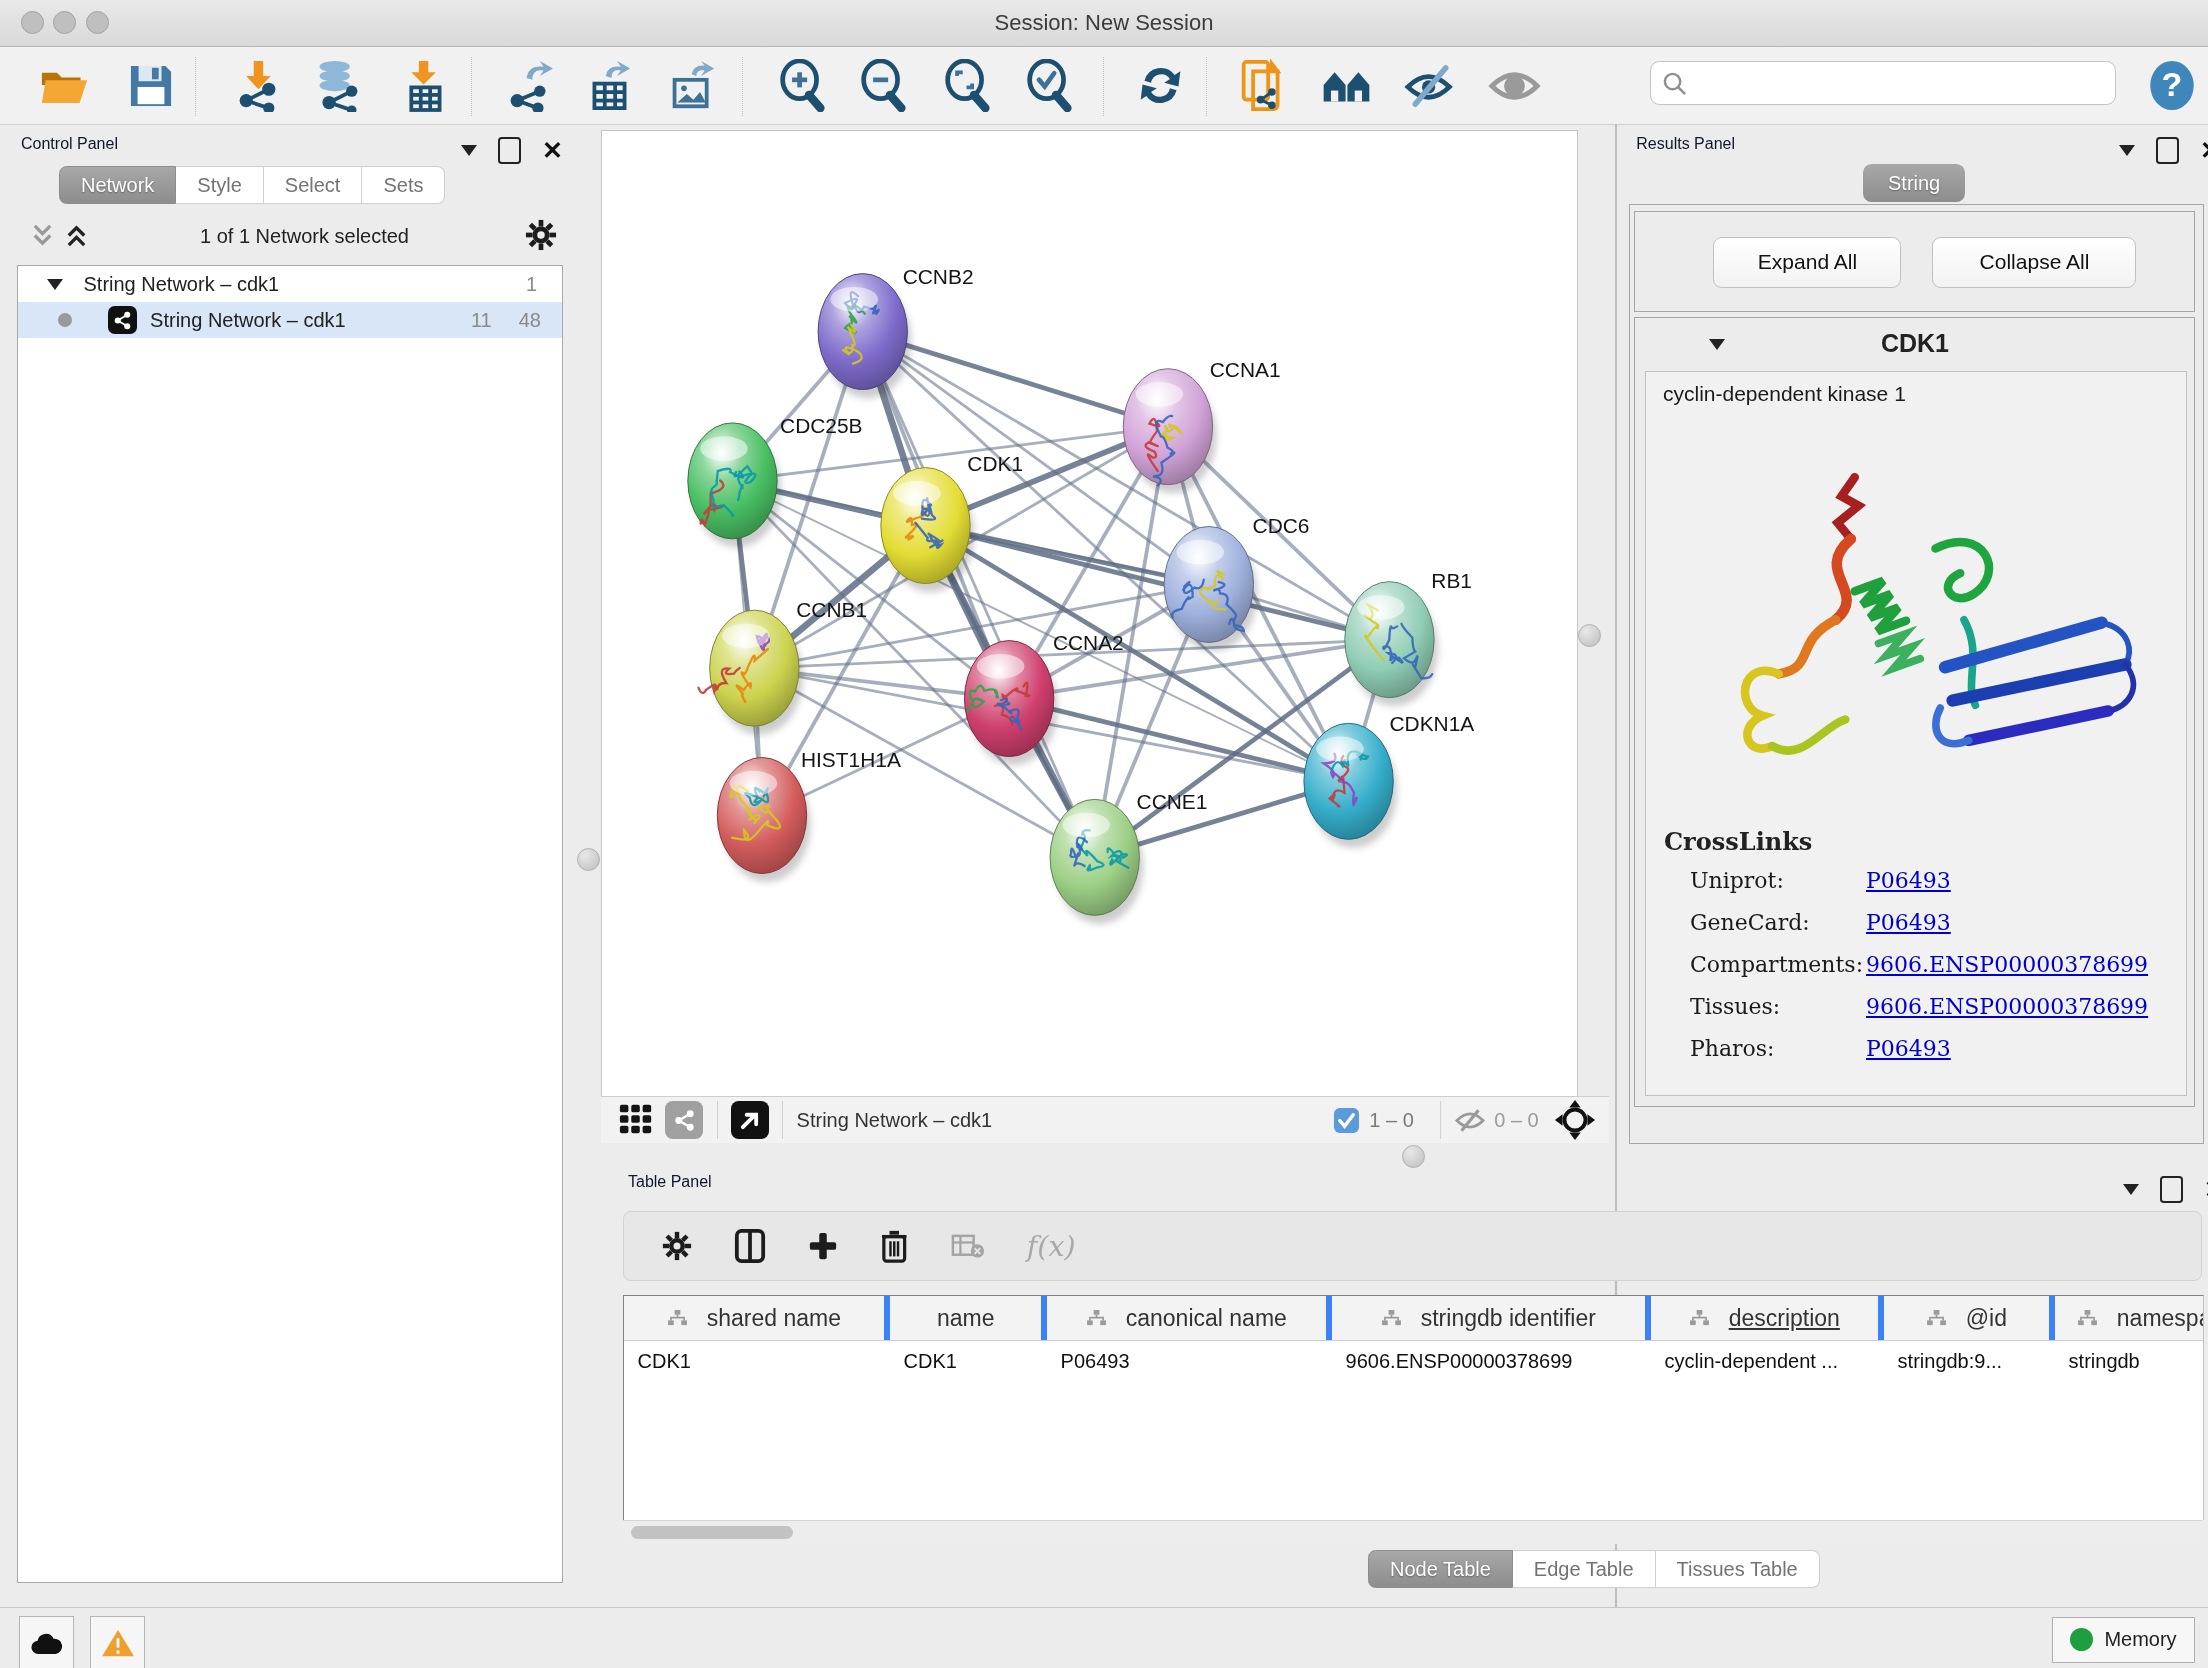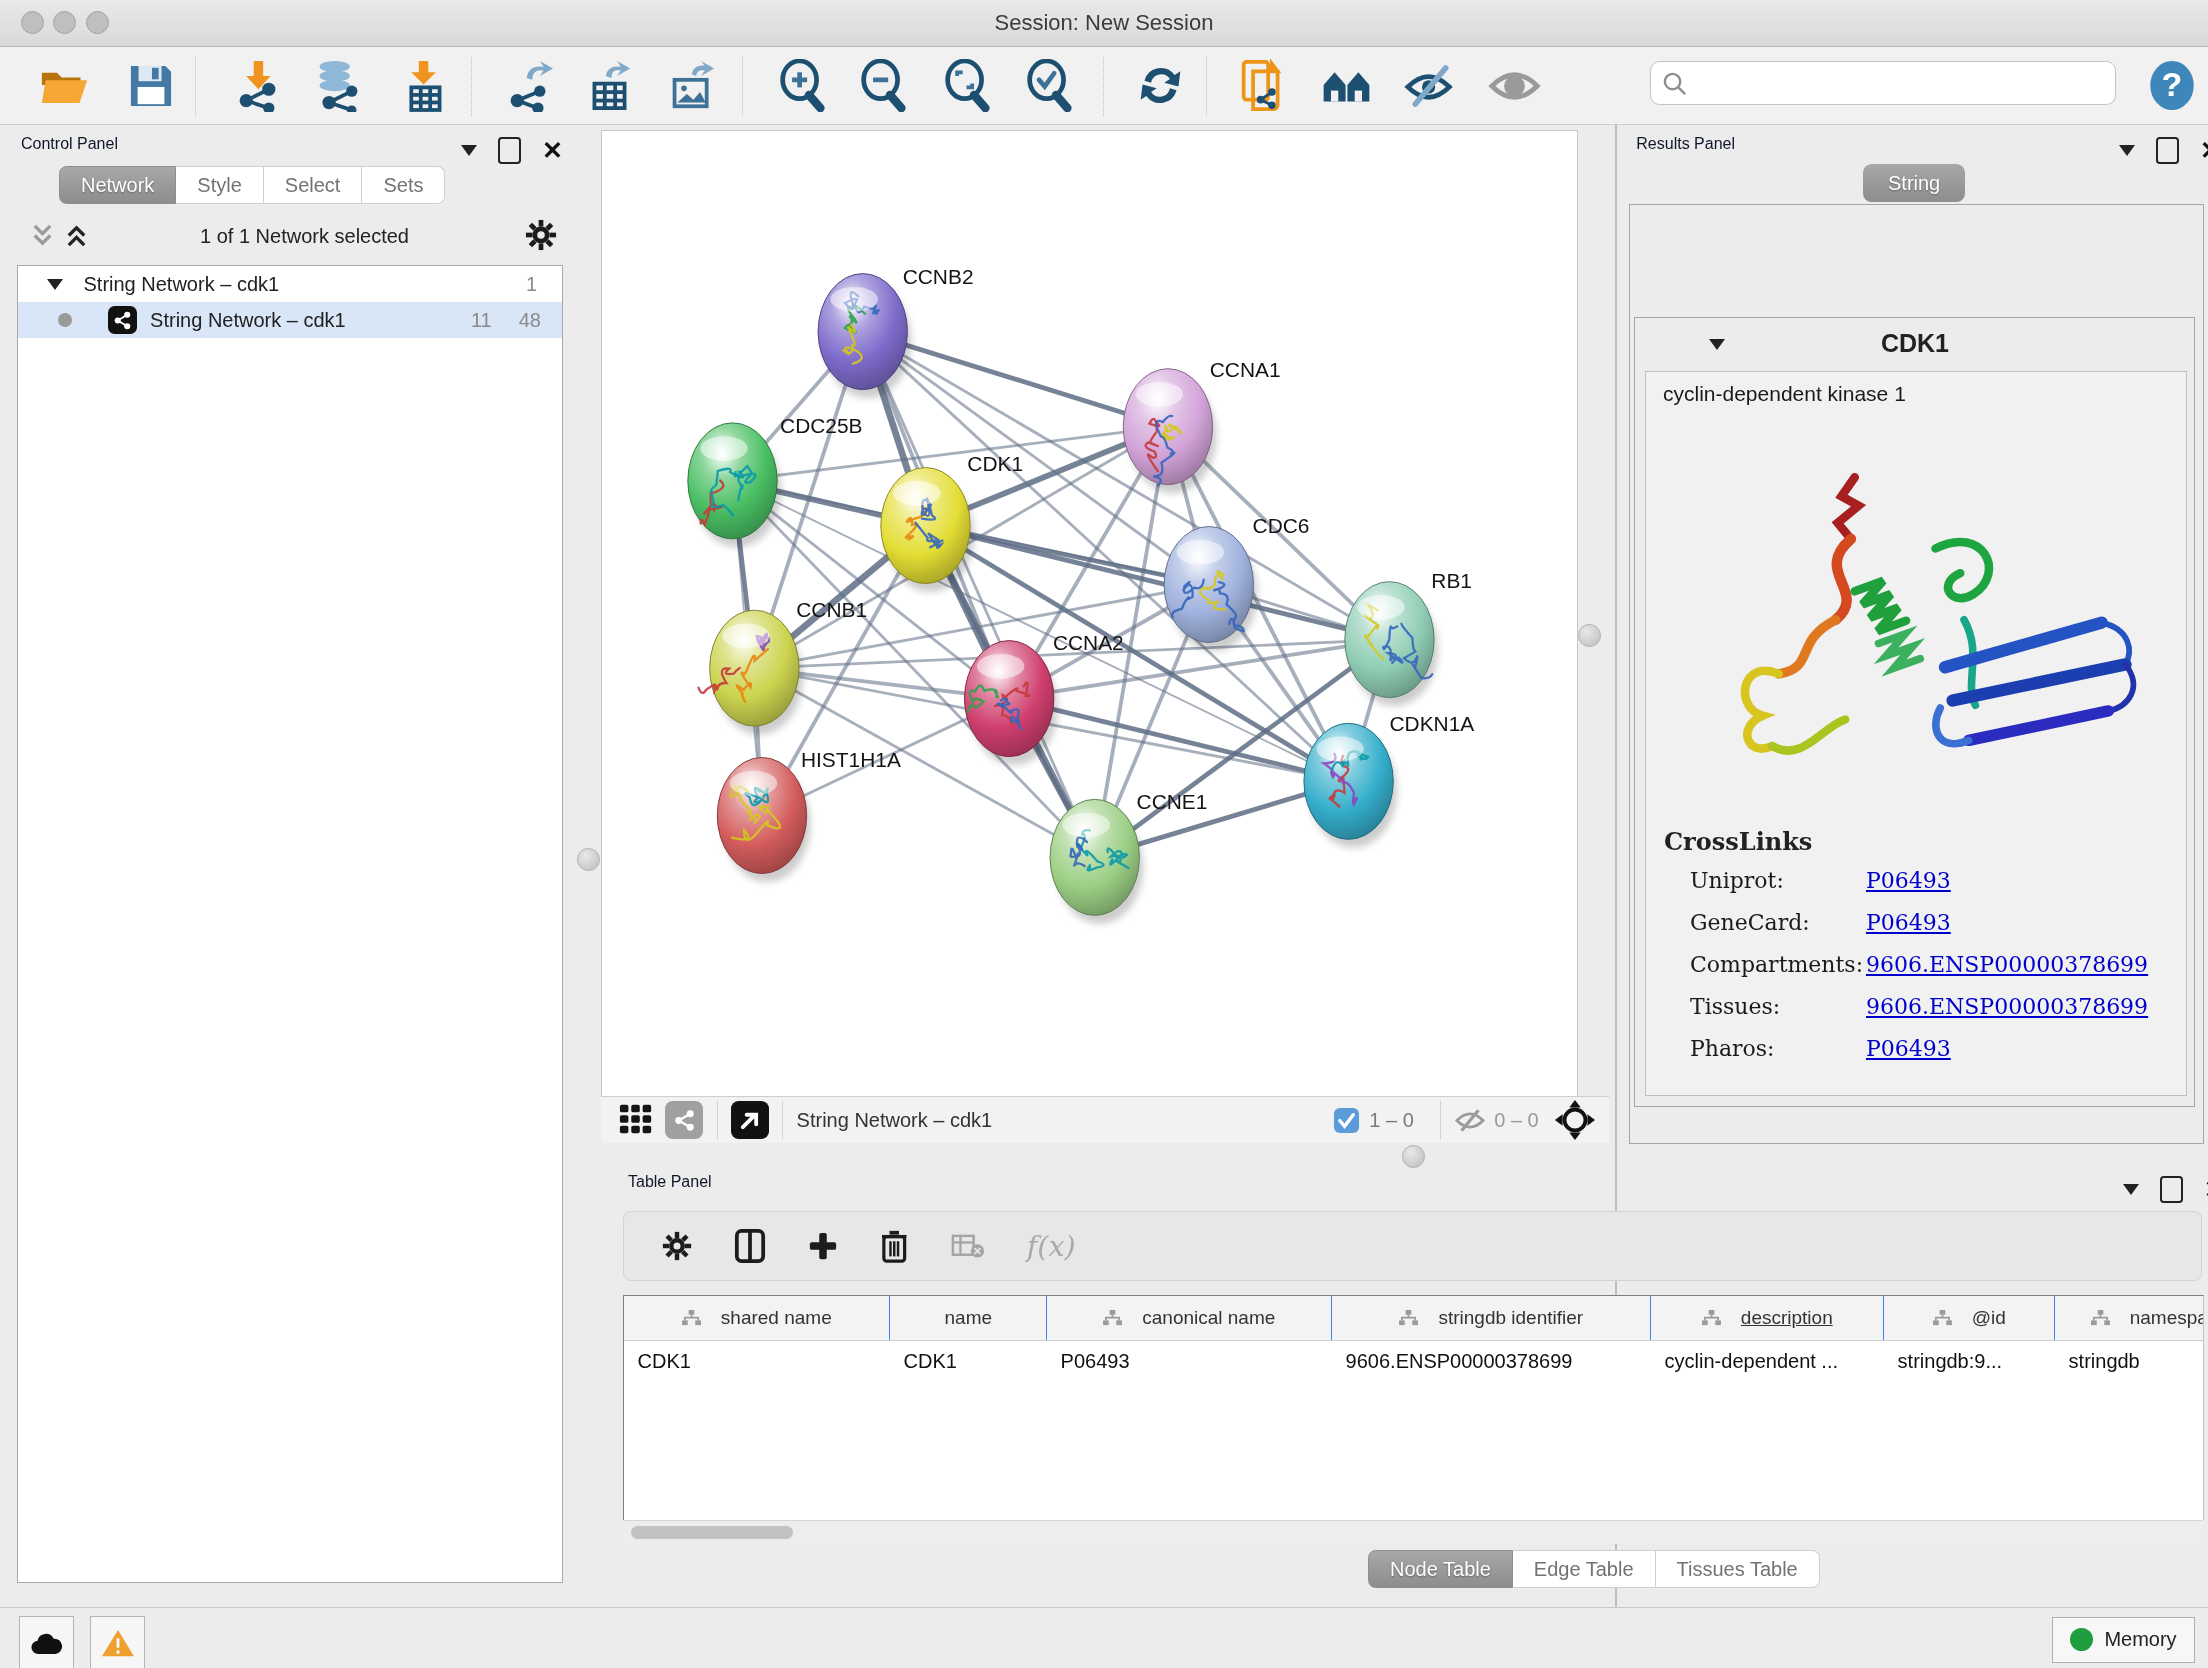--- a/index.html
+++ b/index.html
@@ -48,22 +48,22 @@
   .btn{background:linear-gradient(#ffffff,#f2f2f2);border:1px solid #c0c0c0;border-radius:8.6px;
      font-size:21px;display:flex;align-items:center;justify-content:center;color:#111;}
   .serif{font-family:"DejaVu Serif","Liberation Serif",serif;}
   .xlink{color:#0000cc;text-decoration:underline;}
   .xrow{display:flex;font-size:22px;margin-bottom:17px;}
   .xrow .xl{width:176px;color:#1a1a1a;}
   
   .tptoolbar{background:#e7e7e7;border:1px solid #d2d2d2;border-radius:7.6px;display:flex;align-items:center;gap:42px;padding-left:38px;box-sizing:border-box;}
   .ntable{background:#fff;border-top:1.9px solid #808080;border-left:1.9px solid #808080;border-right:1px solid #c2c2c2;overflow:hidden;}
   .thead{display:flex;height:44px;background:#f3f3f3;border-bottom:1px solid #cfcfcf;}
-  .th{display:flex;align-items:center;justify-content:center;gap:20px;font-size:19px;color:#333;
-      border-right:1px solid #3b82f6;box-sizing:border-box;flex:none;overflow:hidden;white-space:nowrap;}
+  .th{display:flex;align-items:center;justify-content:center;gap:20px;font-size:23px;color:#333;
+      border-right:6px solid #3b82f6;box-sizing:border-box;flex:none;overflow:hidden;white-space:nowrap;}
   .trowdata{display:flex;height:40px;}
   .td{display:flex;align-items:center;font-size:20px;color:#111;padding-left:13.3px;box-sizing:border-box;flex:none;overflow:hidden;white-space:nowrap;}
   .hscroll{background:#ededed;border-top:1px solid #d5d5d5;}
   .hthumb{background:#c2c2c2;border-radius:6.7px;}
   
   .statusbar{left:0;top:1607px;width:2208px;height:61px;background:#ececec;border-top:1px solid #c8c8c8;}
   .sbtn{width:53px;height:53px;background:#f6f6f6;border:1px solid #b5b5b5;display:flex;align-items:center;justify-content:center;}
   .membtn{height:44px;background:#f7f7f7;border:1px solid #b0b0b0;display:flex;align-items:center;gap:11.4px;
      padding:0 17px;font-size:20px;}
   .grn{width:23px;height:23px;border-radius:50%;background:#1f9e3f;}
@@ -615,20 +615,24 @@
   <div class="abs panelctl" style="left:496px;top:13.3px;">
     <span class="tri-down"></span>
     <span class="sqbox"></span>
     <span class="xmark">✕</span>
   </div>
   <div class="abs" style="left:240px;top:40px;height:38px;padding:0 25px;display:flex;align-items:center;
       background:linear-gradient(#a8a8a8,#8d8d8d);color:#fff;font-size:20px;border-radius:8.6px;
       text-shadow:0 1px 1.9px rgba(0,0,0,.35);">String</div>
 
   <div class="abs rbox" style="left:5.7px;top:80px;width:573px;height:938px;">
+    <div class="abs rbox" style="left:4.8px;top:5.7px;width:559px;height:99px;">
+      <div class="btn abs" style="left:78px;top:25px;width:186px;height:49px;">Expand All</div>
+      <div class="btn abs" style="left:297px;top:25px;width:202px;height:49px;">Collapse All</div>
+    </div>
 
     <div class="abs rbox" style="left:4.8px;top:112px;width:559px;height:788px;">
       <span class="abs tri-down" style="left:74px;top:21px;"></span>
       <div class="abs" style="left:0;top:11.4px;width:100%;text-align:center;font-size:25px;font-weight:bold;">CDK1</div>
       <div class="abs" style="left:9.5px;top:53px;width:540px;height:723px;background:#f1f1f1;border:1px solid #c0c0c0;">
         <div class="abs" style="left:17px;top:9.5px;font-size:21px;color:#1a1a1a;">cyclin-dependent kinase 1</div>
 
         <svg class="abs" style="left:3.8px;top:53px;" width="533" height="380" viewBox="0 0 560 400">
           <g fill="none" stroke-linecap="round">
             <path d="M215,55 l-14,20 18,10 -22,18 14,17" stroke="#a81f1f" stroke-width="9"></path>

